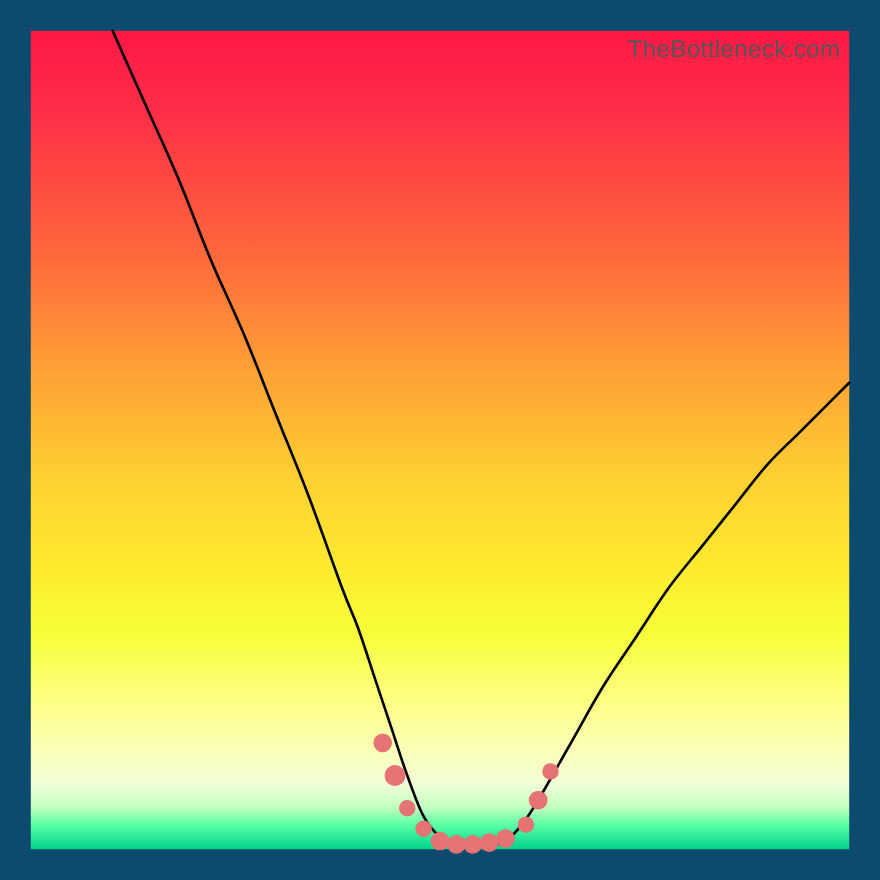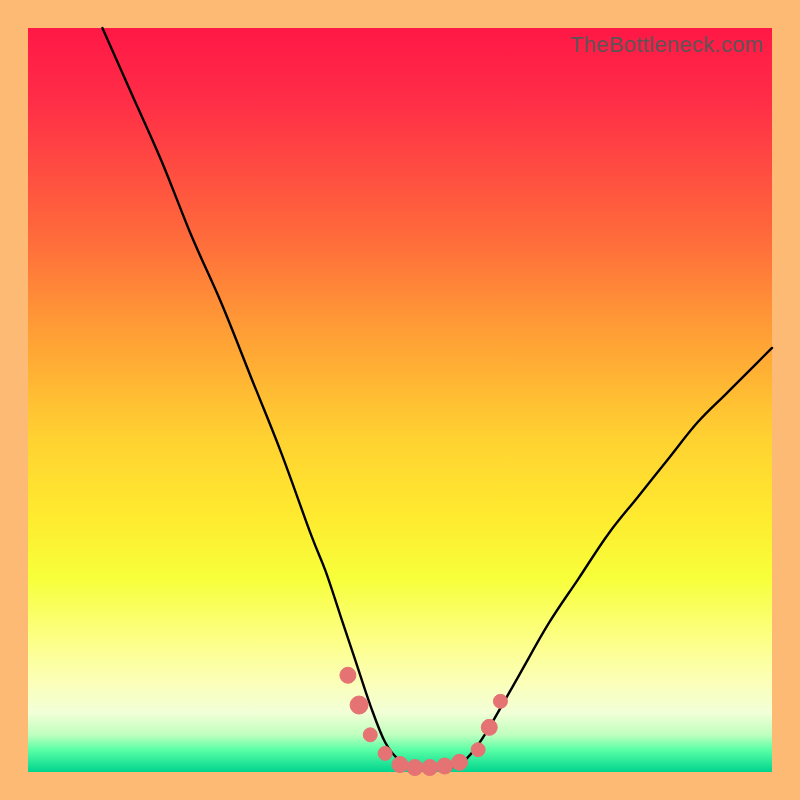--- a/index.html
+++ b/index.html
@@ -1,21 +1,21 @@
 <!DOCTYPE html>
 <html><head>
 <meta charset="utf-8">
 <style>
   * { margin: 0; padding: 0; box-sizing: border-box; }
   html, body { width: 800px; height: 800px; overflow: hidden; background: #000; }
   .frame {
     position: relative;
     width: 800px;
     height: 800px;
-    background: #fdba74;
+    background: #0c4a6e;
   }
   .plot-area {
     position: absolute;
     left: 28px;
     top: 28px;
     width: 744px;
     height: 744px;
     background: linear-gradient(to bottom,
       #ff1846 0%,
       #ff2e47 10%,

